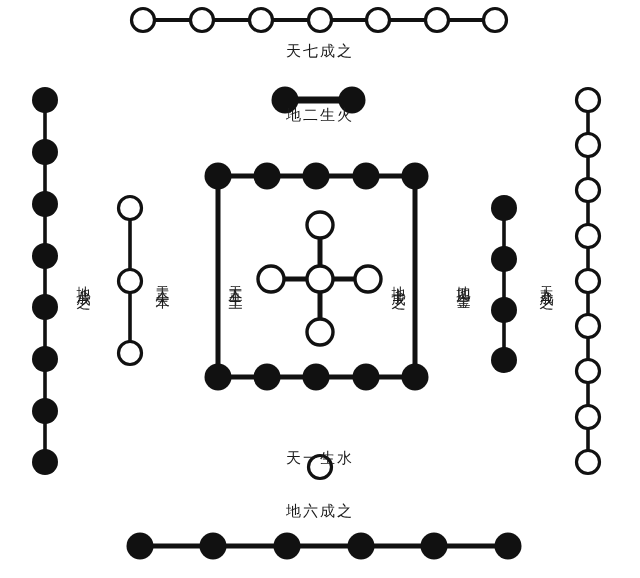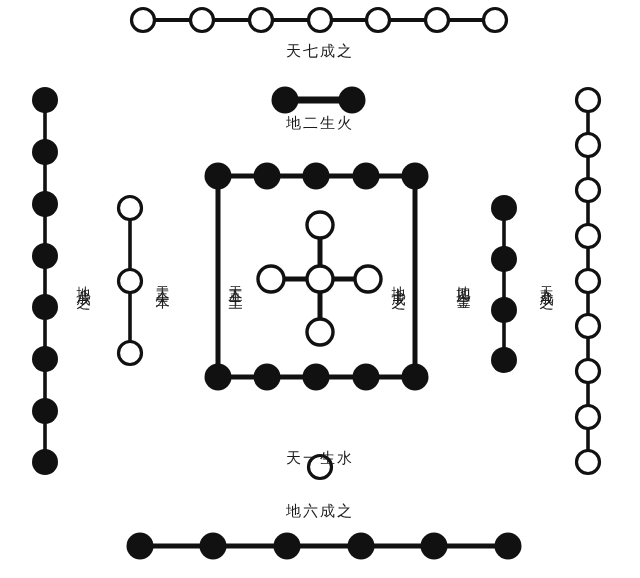--- a/index.html
+++ b/index.html
@@ -149,21 +149,21 @@
       <circle cx="213" cy="546" r="13.5" fill="#111111"></circle>
       <circle cx="287" cy="546" r="13.5" fill="#111111"></circle>
       <circle cx="361" cy="546" r="13.5" fill="#111111"></circle>
       <circle cx="434" cy="546" r="13.5" fill="#111111"></circle>
       <circle cx="508" cy="546" r="13.5" fill="#111111"></circle>
     </g>
   </svg>
 
   <div class="label horizontal" style="left:320px; top:51px;font-family:Liberation Serif, serif;">天七成之</div>
 
-  <div class="label horizontal" style="left:320px; top:123px;text-align:right;">地二生火</div>
+  <div class="label horizontal" style="left:320px; top:115px;text-align:right;">地二生火</div>
 
   <div class="label vertical" style="left:84px; top:281px;">地八成之</div>
 
   <div class="label vertical" style="left:163px; top:281px;">天三生木</div>
 
   <div class="label vertical" style="left:236px; top:281px;">天五生土</div>
 
   <div class="label vertical" style="left:399px; top:281px;">地十成之</div>
 
   <div class="label vertical" style="left:464px; top:281px;">地四生金</div>

